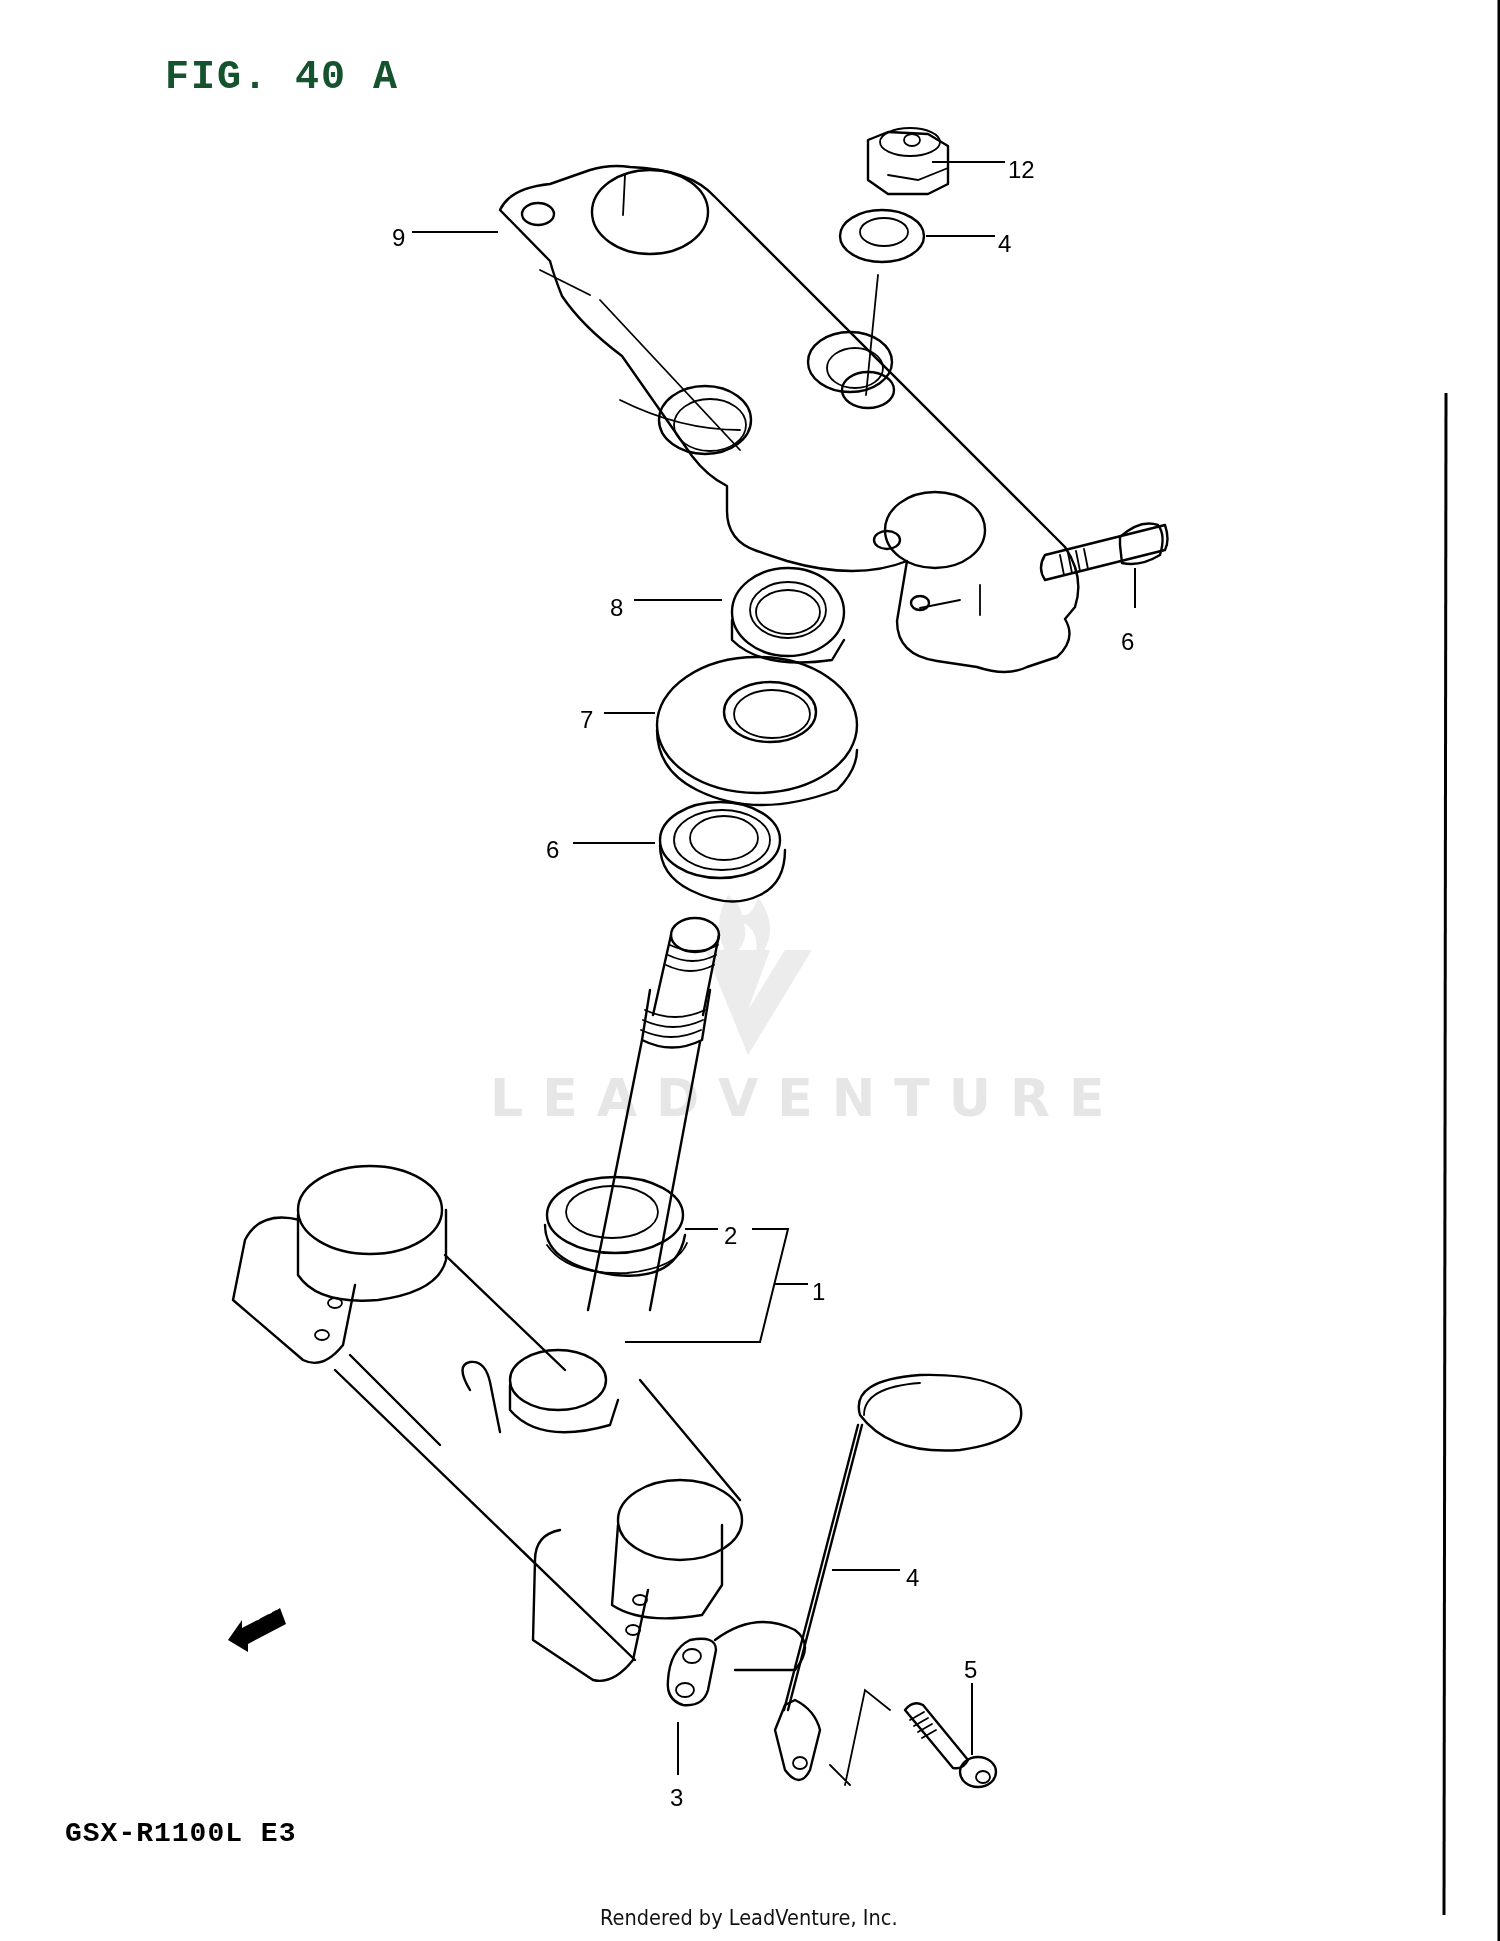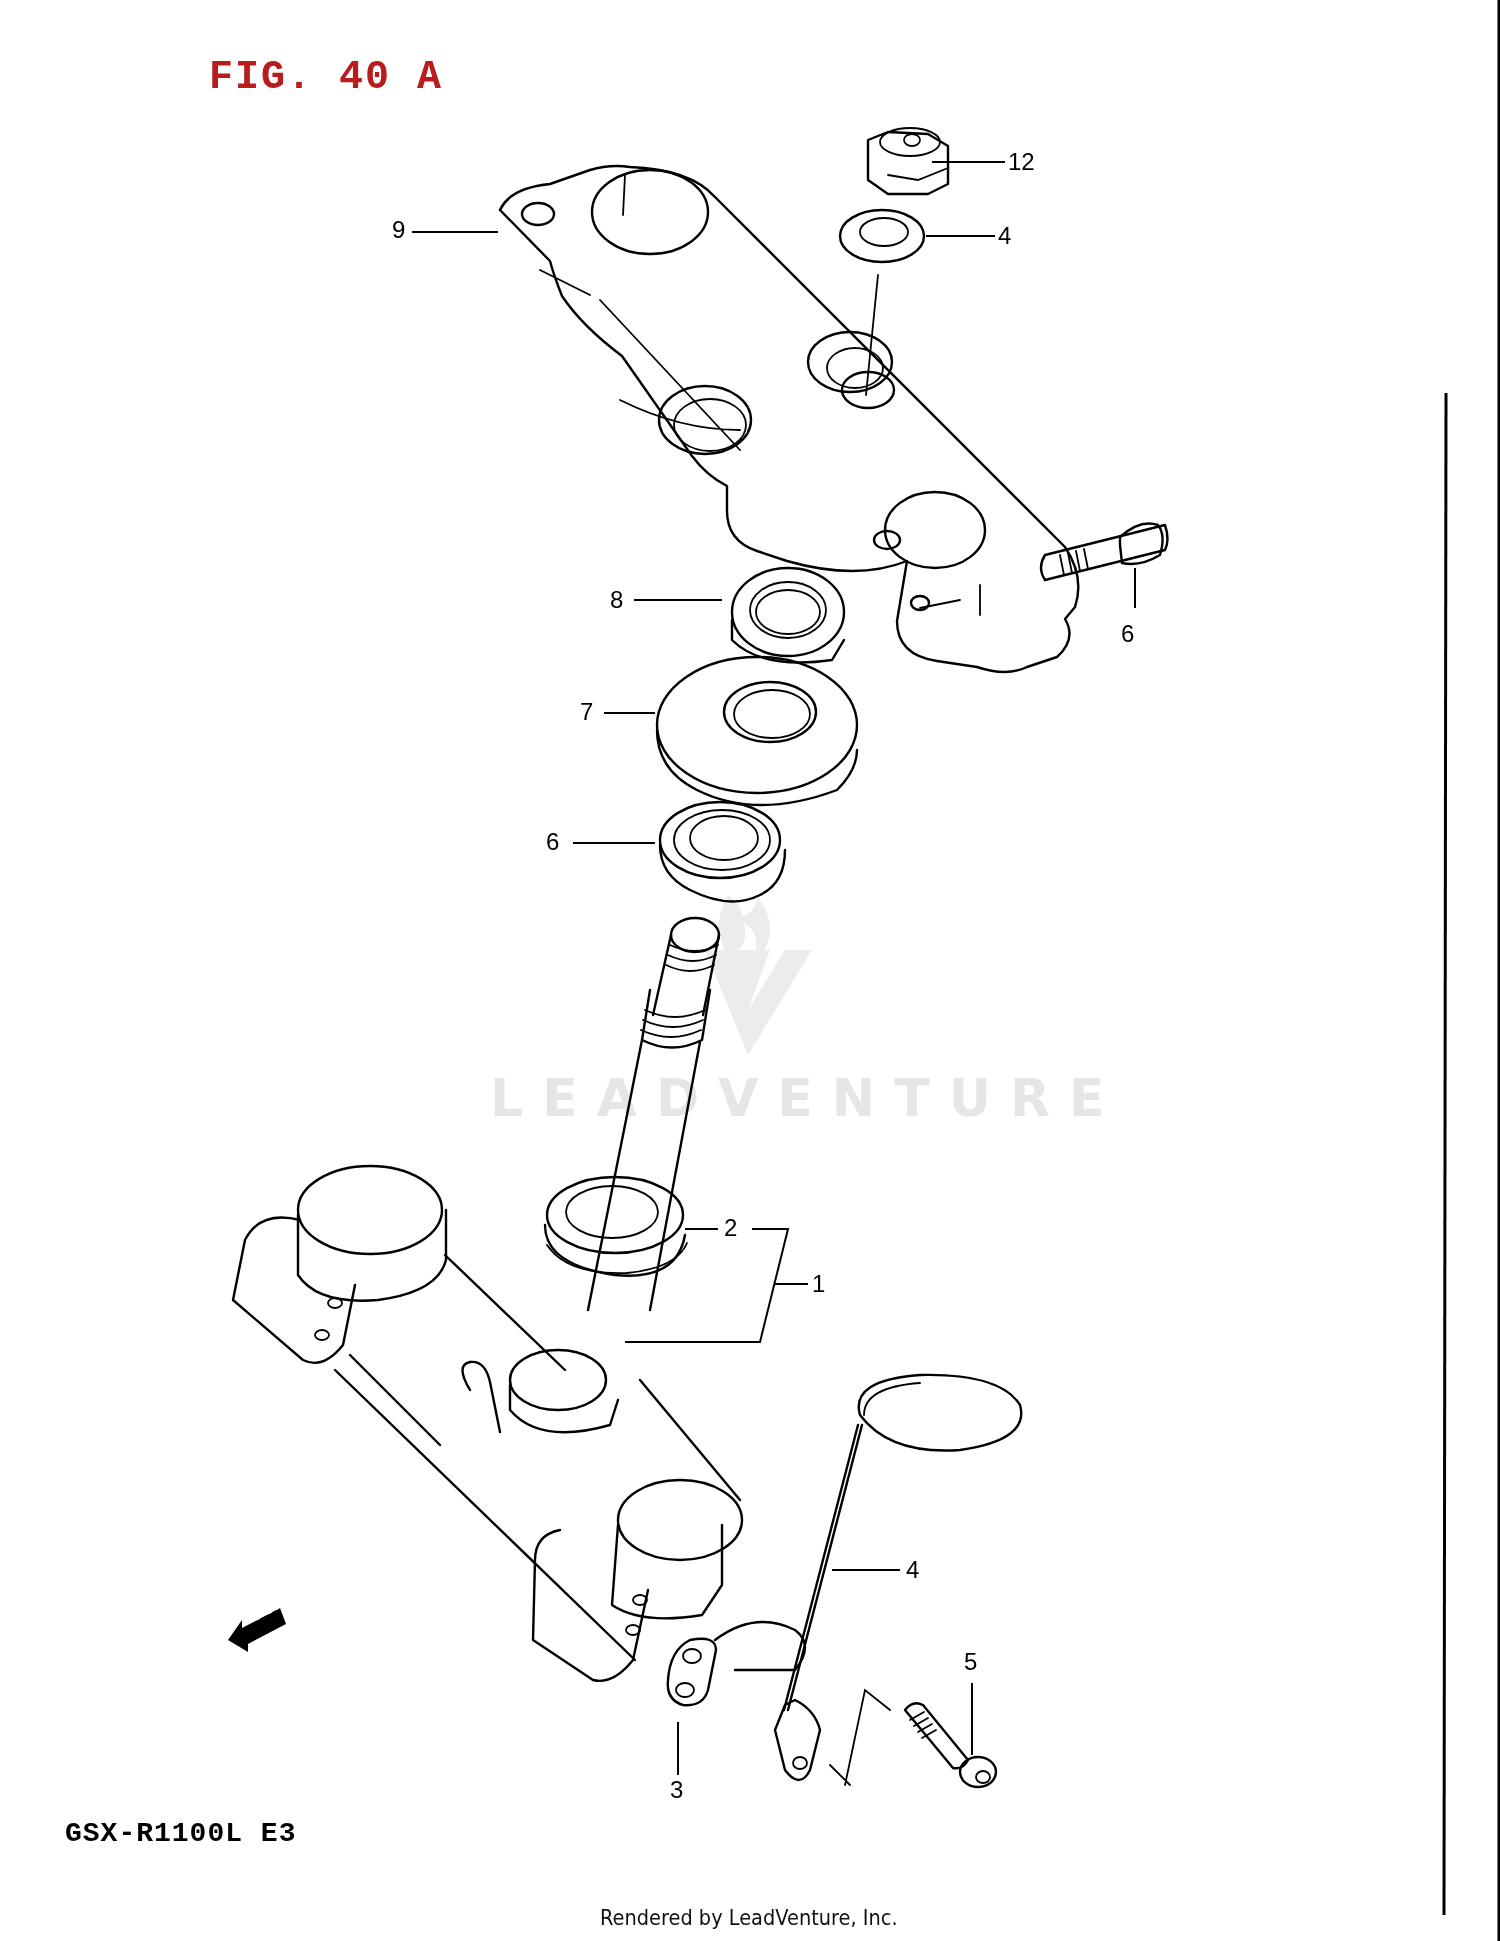--- a/index.html
+++ b/index.html
@@ -1,22 +1,22 @@
 <!DOCTYPE html>
 <html><head>
 <meta charset="utf-8">
 <style>
   html, body { margin:0; padding:0; background:#ffffff; }
   body { width:1500px; height:1941px; position:relative; overflow:hidden; font-family:"Liberation Sans", sans-serif; }
   #drawing { position:absolute; left:0; top:0; width:1500px; height:1941px; }
   .ln { fill:none; stroke:#000; stroke-width:2.4; stroke-linecap:round; stroke-linejoin:round; }
   .ln-thin { fill:none; stroke:#000; stroke-width:1.8; stroke-linecap:round; }
   .leader { fill:none; stroke:#000; stroke-width:2; }
-  .callout { position:absolute; font-family:"Liberation Sans", sans-serif; font-size:24px; color:#000; line-height:1; }
-  .fig-title { position:absolute; left:165px; top:55px; font-family:"Liberation Mono", monospace; font-weight:bold; font-size:40px; letter-spacing:2px; color:#b91c1c;margin-left:44px; }
+  .callout { position:absolute; font-family:"Liberation Sans", sans-serif; font-size:24px; color:#000; line-height:1;margin-top:8px; }
+  .fig-title { position:absolute; left:165px; top:55px; font-family:"Liberation Mono", monospace; font-weight:bold; font-size:40px; letter-spacing:2px; color:#14532d; }
   .model { position:absolute; left:65px; top:1818px; font-family:"Liberation Mono", monospace; font-size:28px; color:#000; letter-spacing:1px;font-weight:bold; }
   .footer { position:absolute; left:600px; top:1905px; font-family:"DejaVu Sans", sans-serif; font-size:22px; color:#111; transform:scaleX(0.88); transform-origin:left top; }
   .watermark { position:absolute; left:490px; top:1068px; font-family:"DejaVu Sans", sans-serif; font-weight:bold; font-size:52px; letter-spacing:19px; color:#e6e6e6; }
   .fwd-text { position:absolute; left:248px; top:1607px; font-family:"DejaVu Sans", sans-serif; font-weight:bold; font-size:17px; color:#fff; transform:rotate(-28deg); transform-origin:left top; }
 </style>
 </head>
 <body>
 
 <div class="fig-title">FIG. 40 A</div>
 

